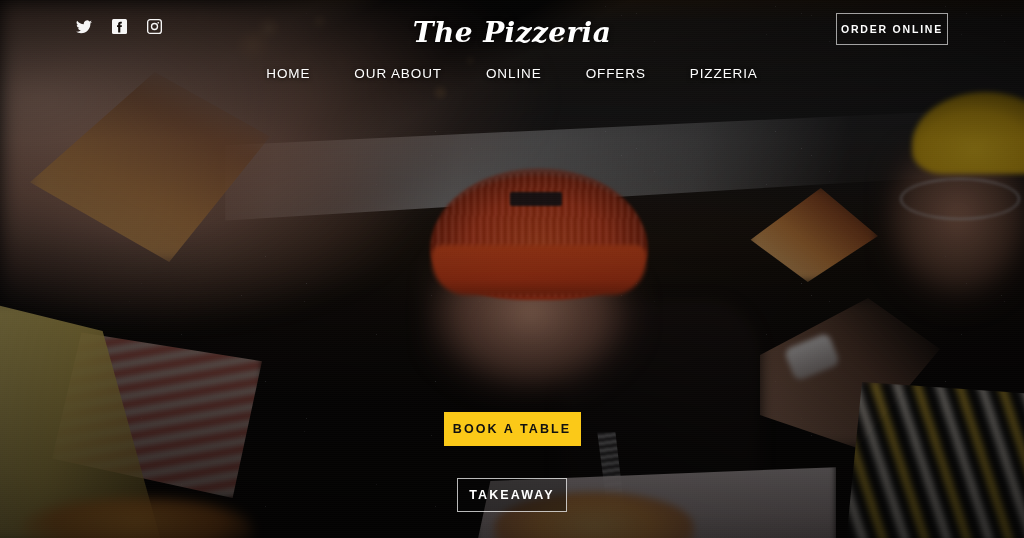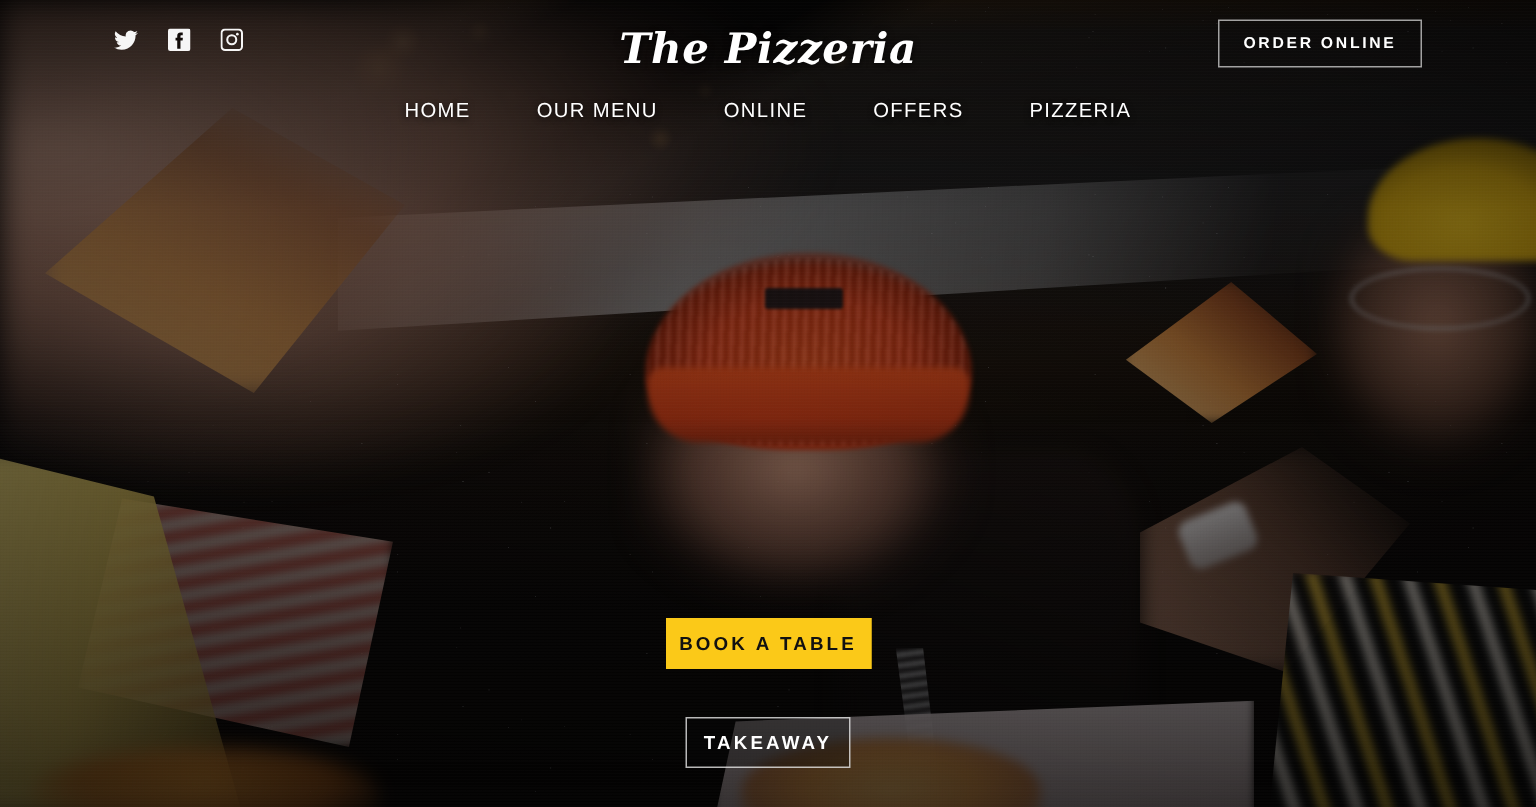--- a/index.html
+++ b/index.html
@@ -261,21 +261,21 @@
     font-weight:700;
     font-size:28px;
     letter-spacing:.4px;
     color:#fff;
     text-shadow:0 1px 5px rgba(0,0,0,.7);
     pointer-events:none;
   }
 
   .order-btn{
     position:absolute; right:76px; top:13px;
-    width:136px; height:32px;
+    width:112px; height:32px;
     display:flex; align-items:center; justify-content:center;
     border:1px solid rgba(255,255,255,.62);
     color:#fff;
     font-size:10.5px; font-weight:700;
     letter-spacing:1.8px;
     background:transparent;
     cursor:pointer;
   }
 
   .nav{
@@ -401,21 +401,21 @@
         </svg>
       </a>
     </div>
 
     <div class="brand">The Pizzeria</div>
 
     <button class="order-btn">ORDER ONLINE</button>
 
     <nav class="nav">
       <a href="#">HOME</a>
-      <a href="#">OUR MENU</a>
+      <a href="#">OUR ABOUT</a>
       <a href="#">ONLINE</a>
       <a href="#">OFFERS</a>
       <a href="#">PIZZERIA</a>
     </nav>
 
 
     <div class="cta-row">
       <button class="btn btn-primary">BOOK A TABLE</button>
       <button class="btn btn-ghost">TAKEAWAY</button>
     </div>

